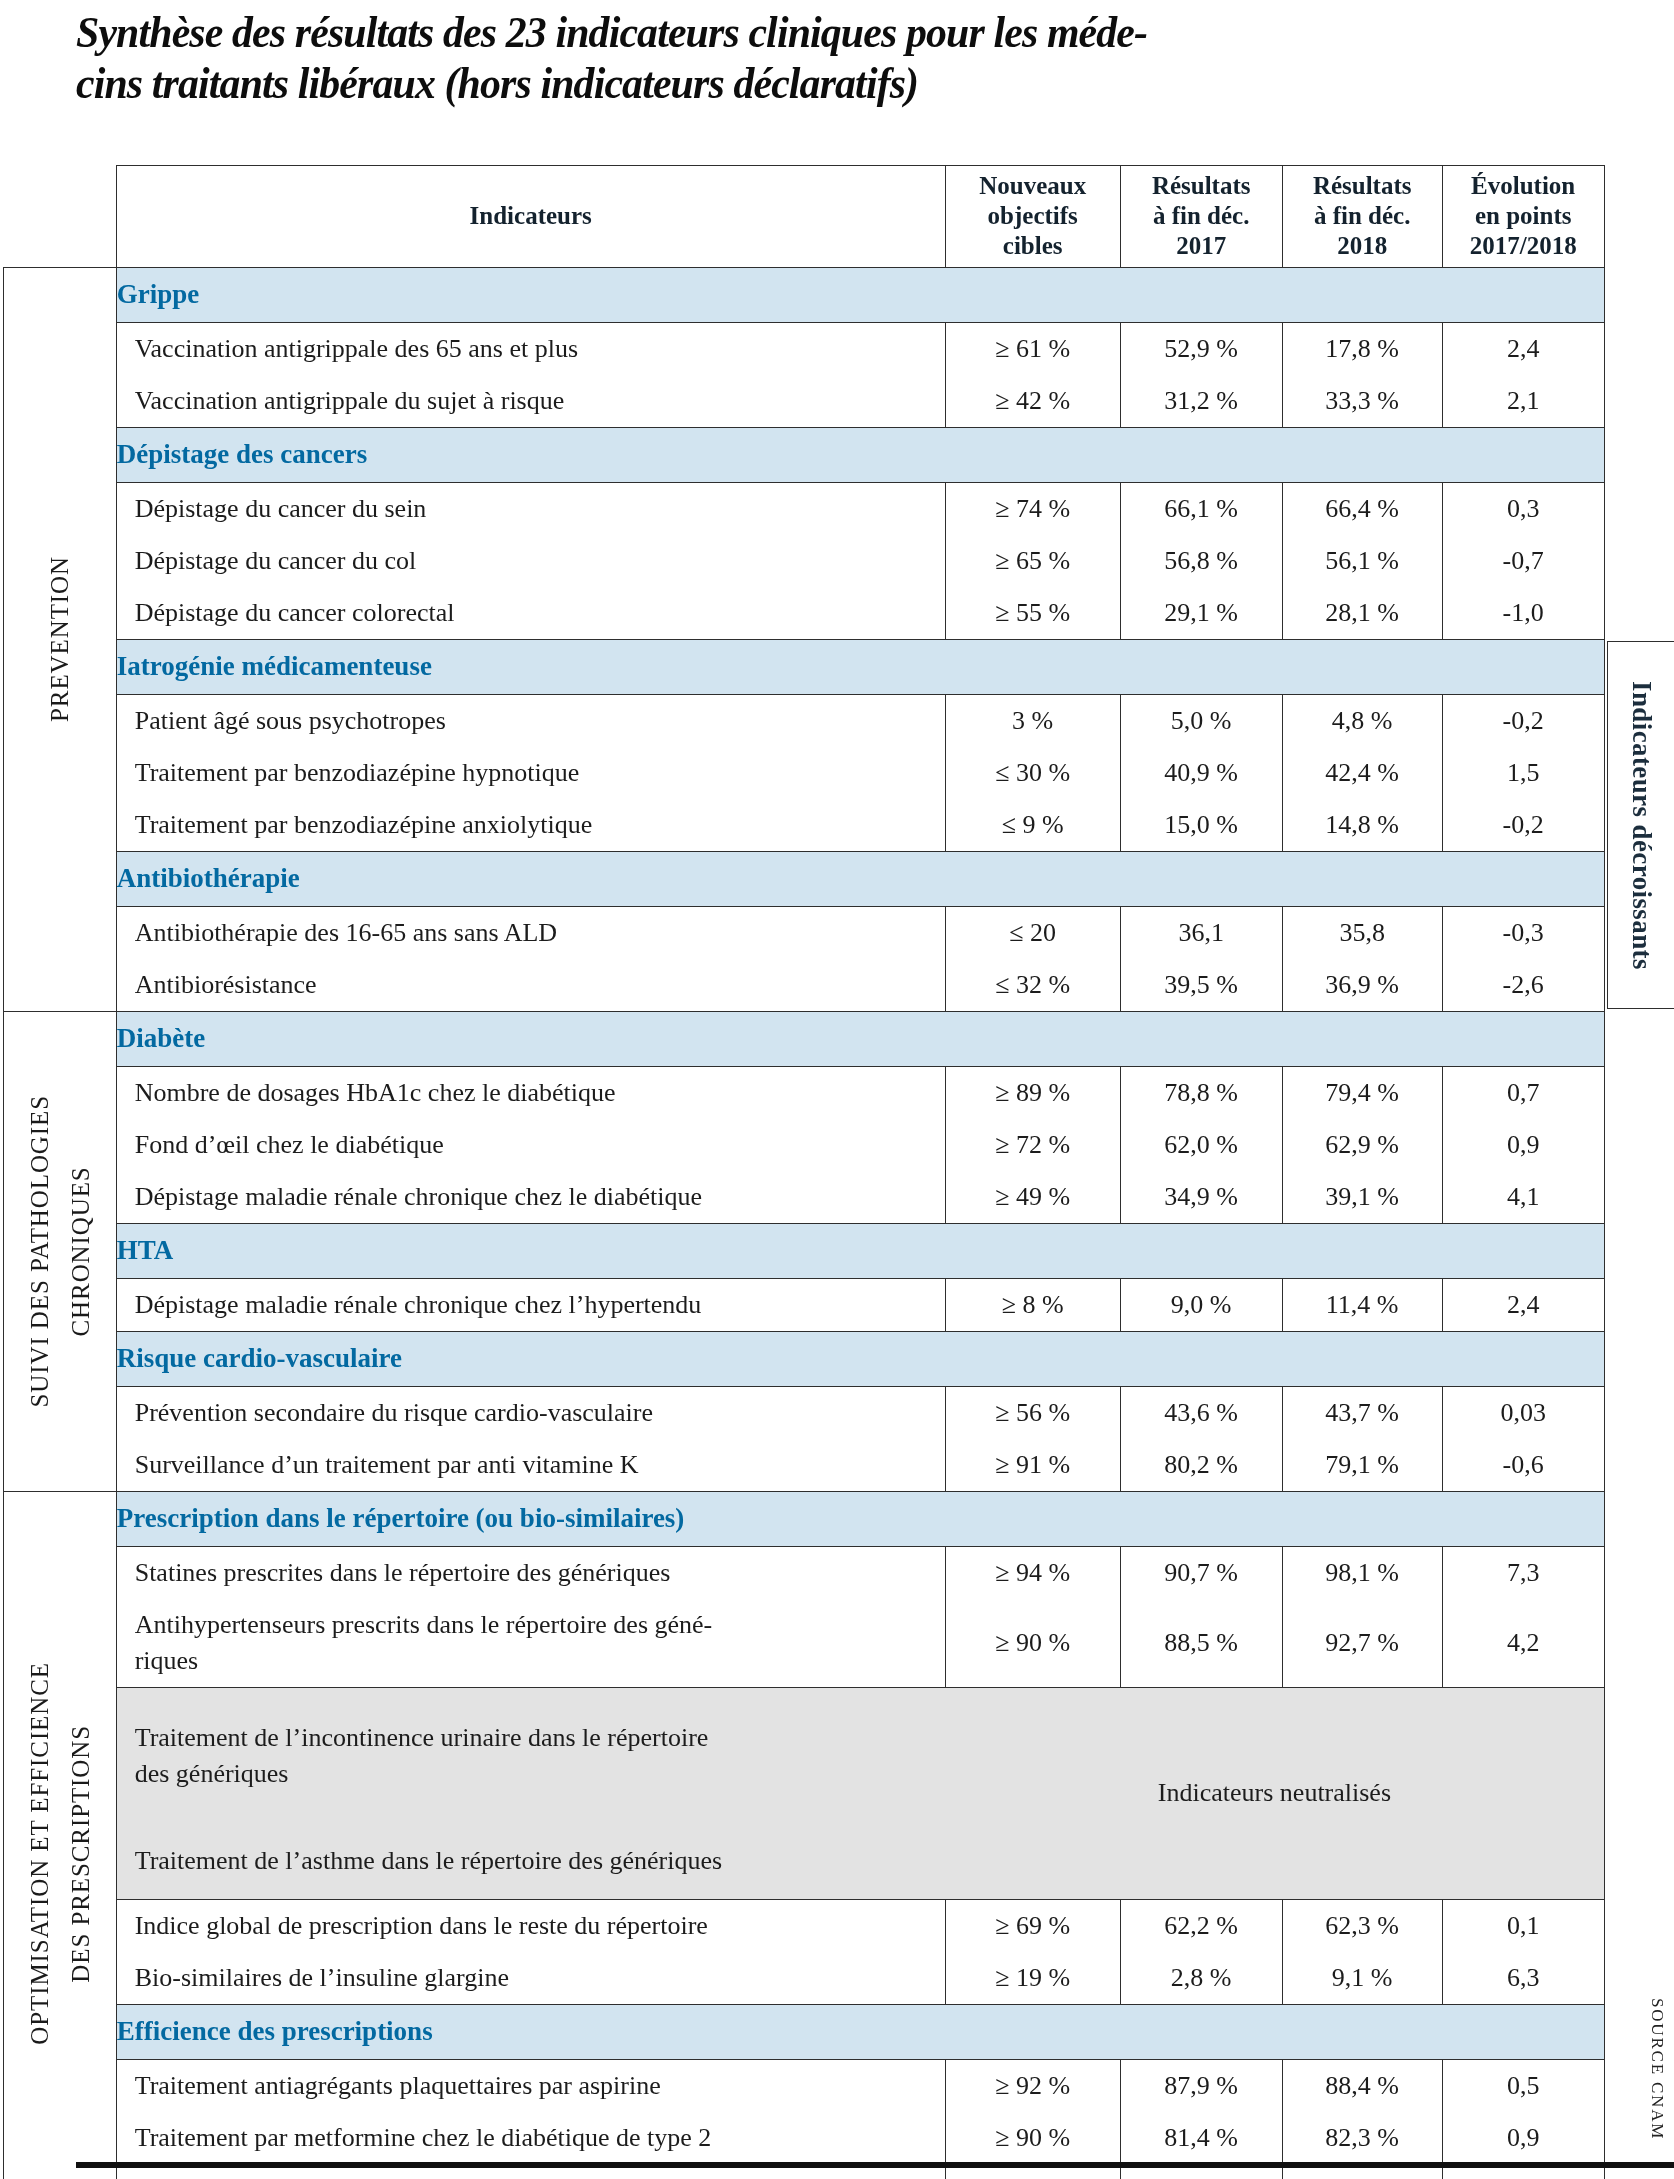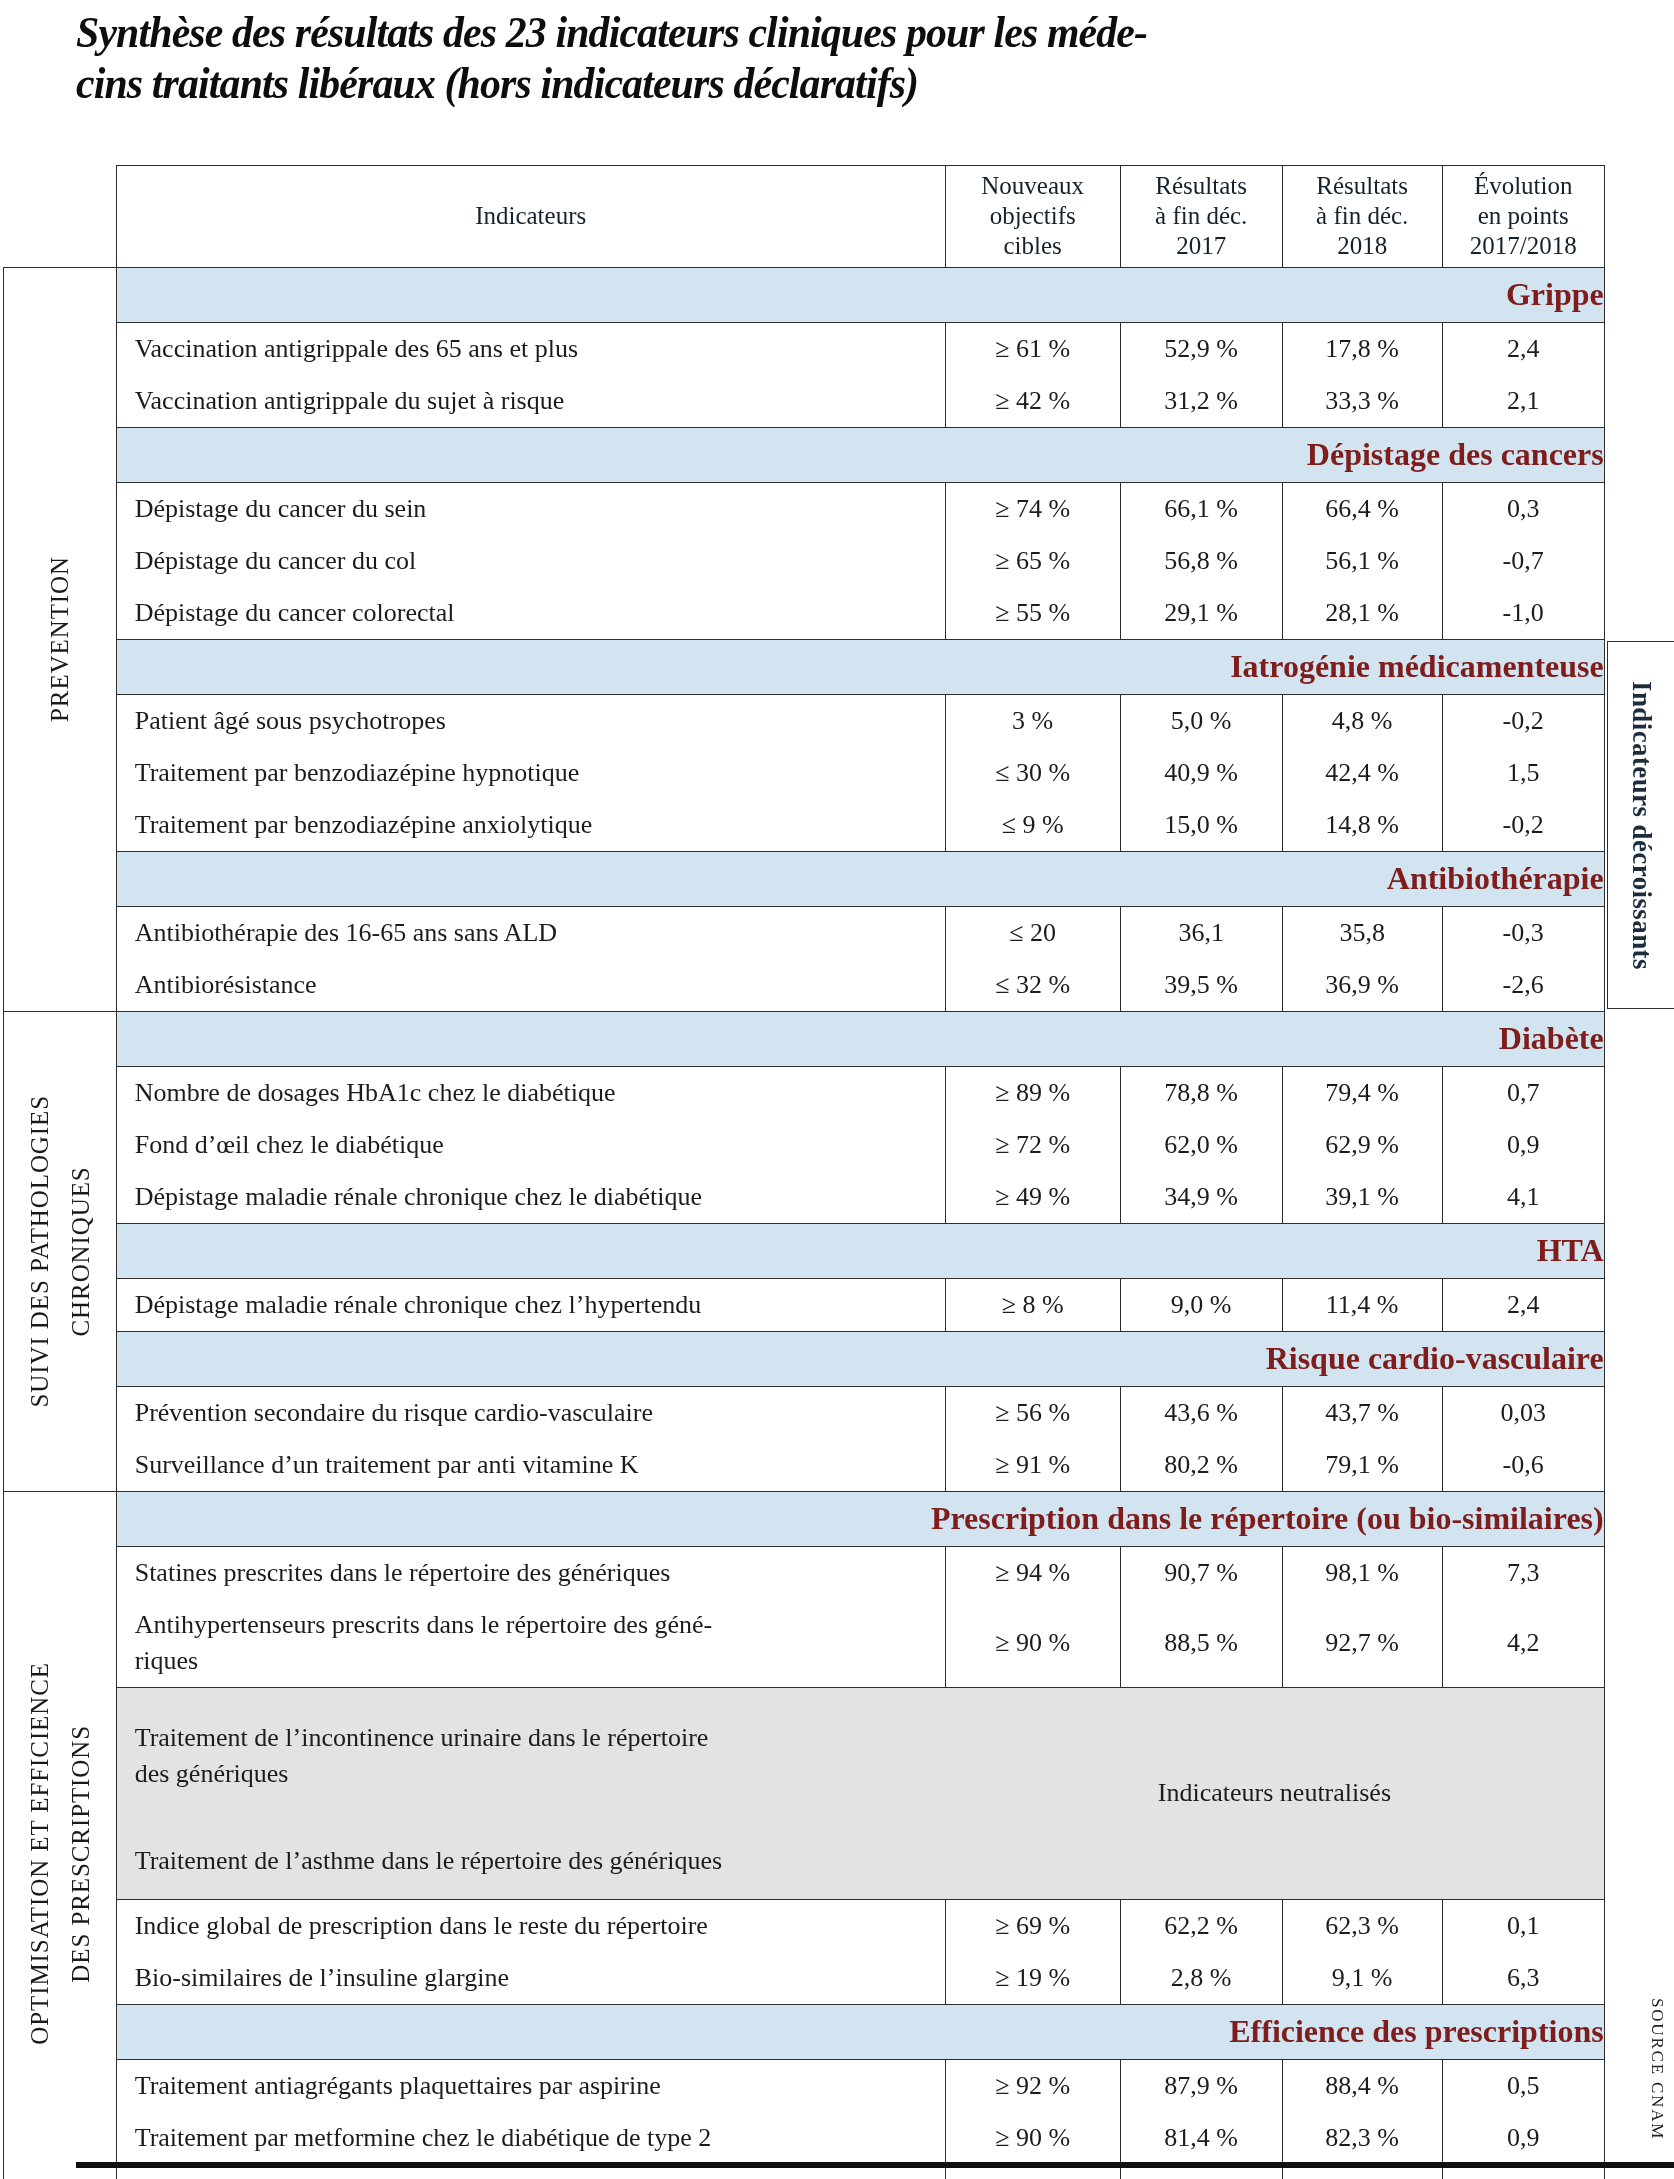--- a/index.html
+++ b/index.html
@@ -4,31 +4,31 @@
 <style>
   html,body{margin:0;padding:0;background:#ffffff;}
   body{width:1674px;height:2180px;position:relative;font-family:"Liberation Serif", serif;color:#1c1c1c;}
 
   .page-title{position:absolute;left:76px;top:7.1px;transform:scaleX(0.95);transform-origin:left top;
     font-weight:bold;font-style:italic;color:#0d0d0d;letter-spacing:-0.9px;}
   .page-title .tline{font-size:44px;line-height:51px;white-space:nowrap;}
 
   table.main{position:absolute;left:2.7px;top:165px;width:1672px;border-collapse:collapse;table-layout:fixed;}
 
-  th{border:1.3px solid #2e2e2e;font-size:25px;font-weight:normal;line-height:30px;
+  th{border:1.3px solid #2e2e2e;font-size:25px;font-weight:bold;line-height:30px;
      white-space:pre-line;text-align:center;vertical-align:middle;color:#14222e;padding:5.3px 3.6px;}
   td{vertical-align:middle;}
   td.pad{border:none;background:transparent;}
 
   tr.h-head{height:100px;}
   tr.h-sec{height:55px;}
   tr.h-row{height:51px;}
 
-  td.sec-cell{background:#d2e4f0;border:1.3px solid #2e2e2e;text-align:right;
-    font-weight:bold;font-size:32px;color:#7f1d1d;padding:5.3px 0;}
+  td.sec-cell{background:#d2e4f0;border:1.3px solid #2e2e2e;text-align:left;
+    font-weight:bold;font-size:27px;color:#0369a1;padding:5.3px 0;}
 
   td.label{border-left:1.3px solid #2e2e2e;border-right:1.3px solid #2e2e2e;
     font-size:26px;line-height:36px;padding:8px 10.7px 8px 18px;white-space:pre-line;}
   td.cell{border-left:1.3px solid #2e2e2e;border-right:1.3px solid #2e2e2e;
     font-size:26px;text-align:center;}
 
   td.neutral-bg{background:#e3e3e3;border-right:none;padding-top:32px;padding-bottom:19.6px;}
   td.neutral-merged{background:#e3e3e3;border-left:none;border-right:1.3px solid #2e2e2e;
     border-bottom:1.3px solid #2e2e2e;text-align:center;font-size:26px;}
   tr.nt-first td.label, tr.nt-first td.neutral-merged{border-top:1.3px solid #2e2e2e;}

